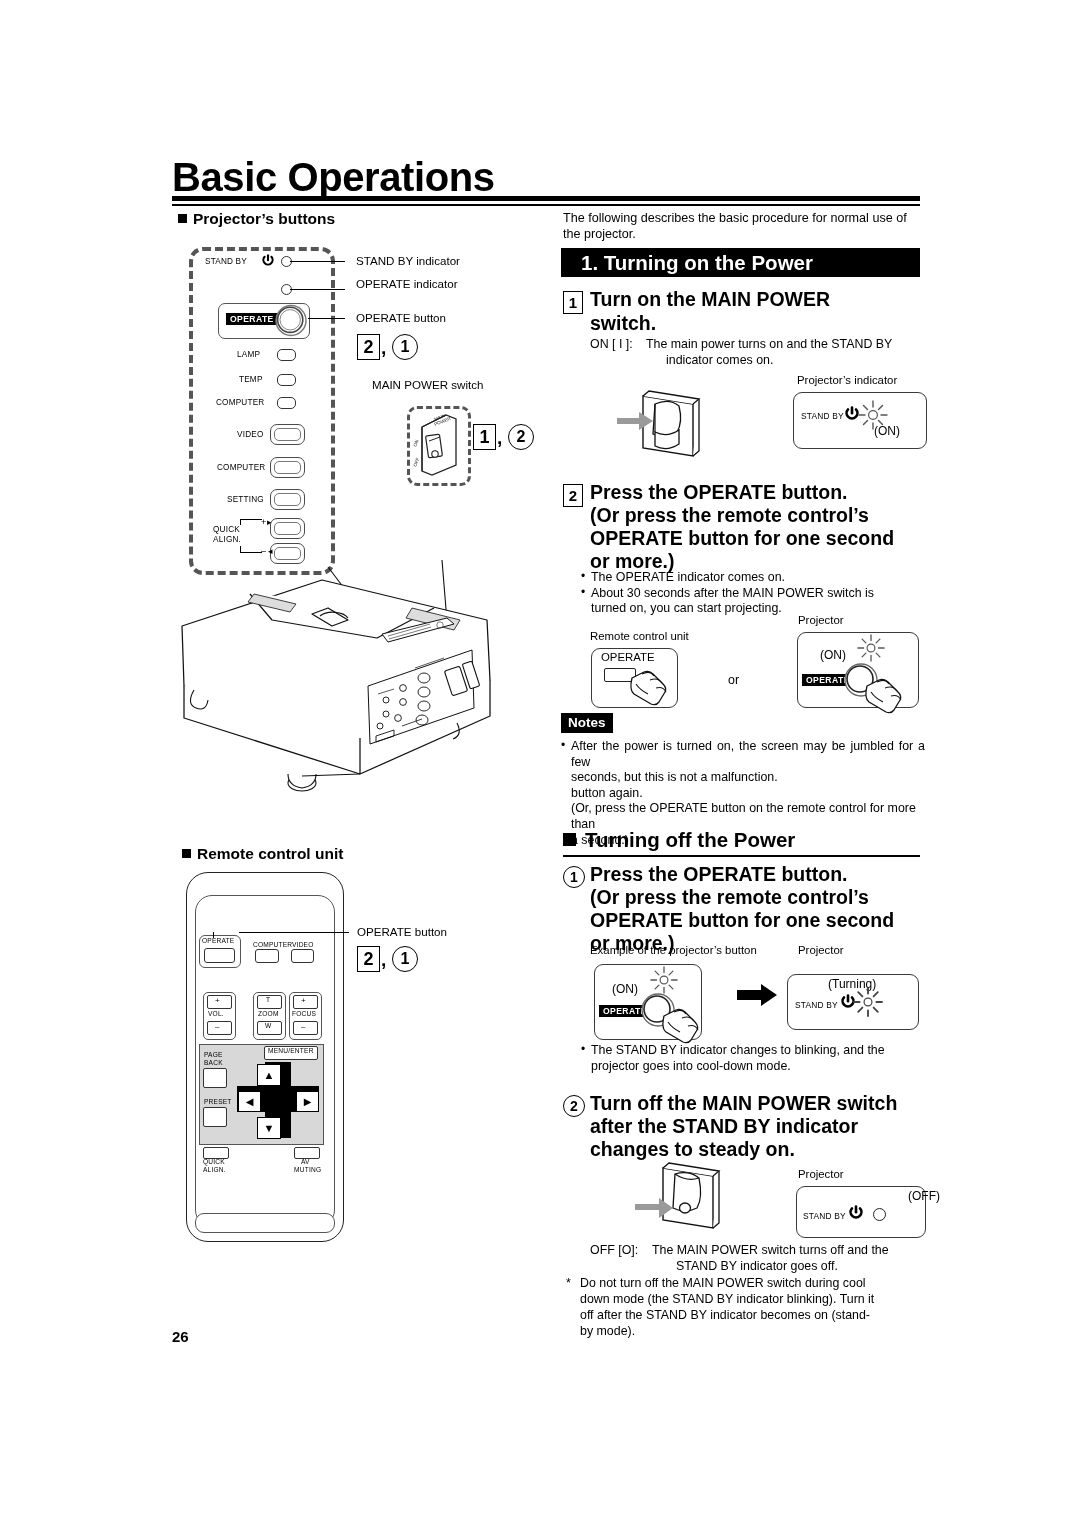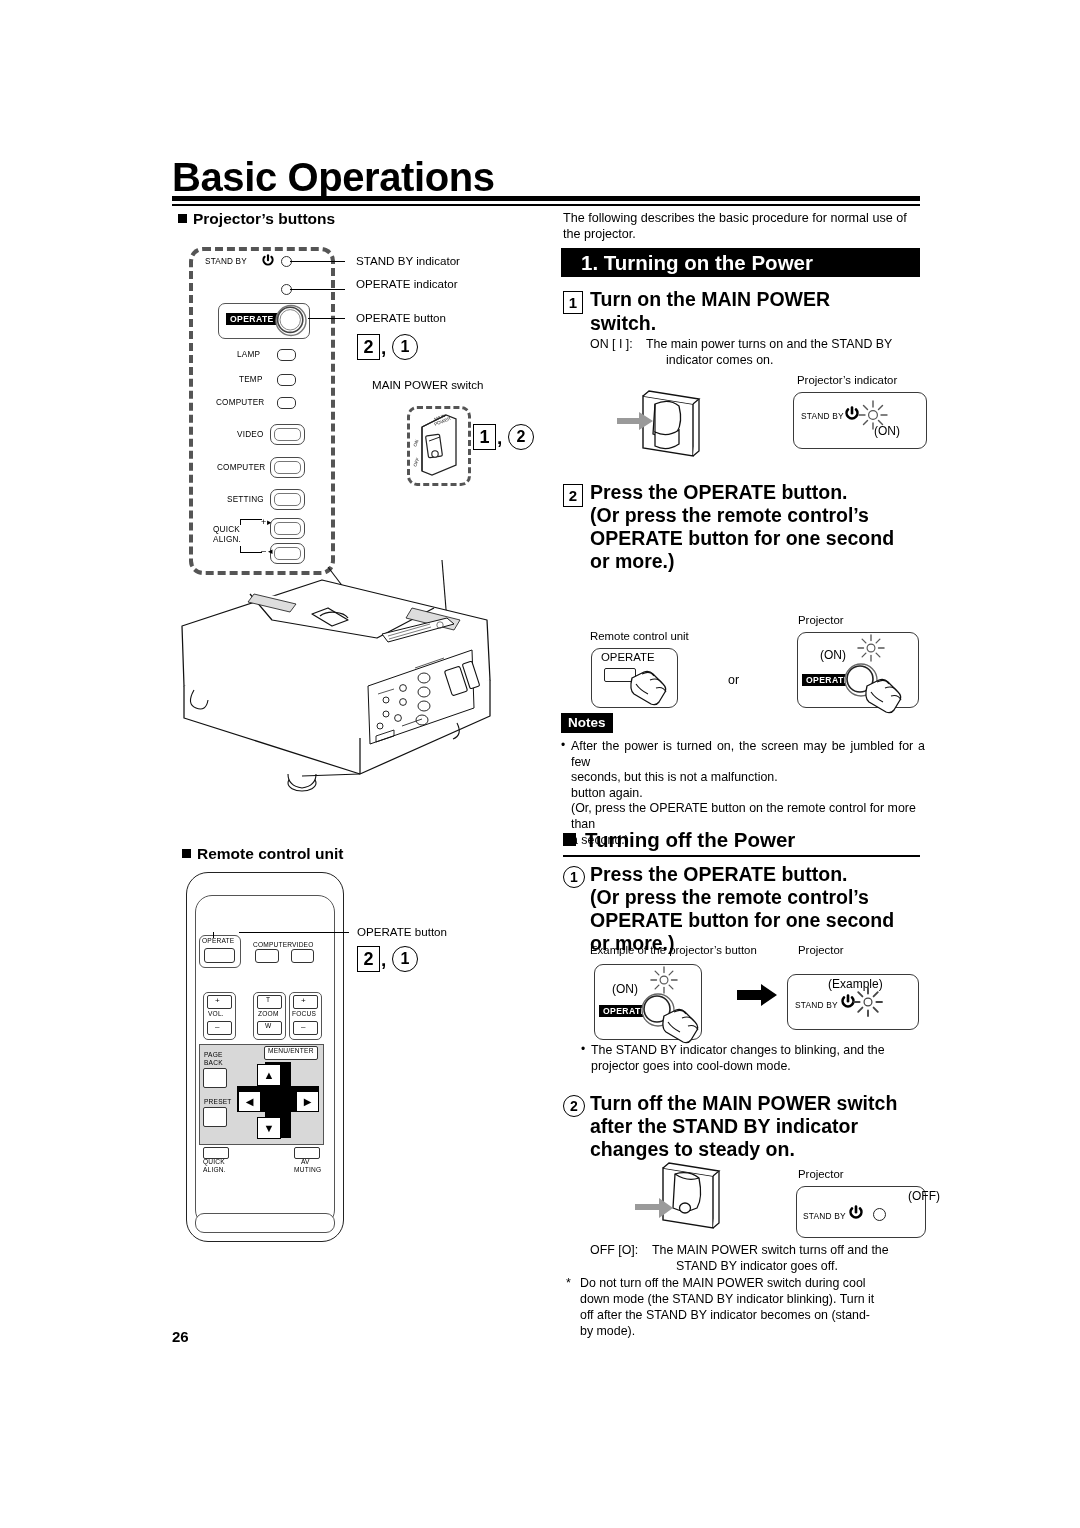--- a/index.html
+++ b/index.html
@@ -350,20 +350,25 @@
       <path d="M12 30 L34 30 L34 24 L48 33 L34 42 L34 36 L12 36 Z" fill="#9a9a9a"></path>
     </svg>
   </div>
 
   <div class="numbox" style="left:563px;top:484px;width:18px;height:21px;font-size:15px;">2</div>
   <div class="step-h" style="left:590px;top:480px;">Press the OPERATE button.</div>
   <div class="step-h" style="left:590px;top:503px;">(Or press the remote control’s</div>
   <div class="step-h" style="left:590px;top:526px;">OPERATE button for one second</div>
   <div class="step-h" style="left:590px;top:549px;">or more.)</div>
 
+  <div class="bullets" style="left:580px;top:570px;width:345px;">
+    <div>The OPERATE indicator comes on.</div>
+    <div style="text-align:justify;">About 30 seconds after the MAIN POWER switch is</div>
+    <div class="nob">turned on, you can start projecting.</div>
+  </div>
 
   <div class="lbl" style="left:798px;top:614px;font-size:11.4px;">Projector</div>
   <div class="lbl" style="left:590px;top:630px;font-size:11.4px;">Remote control unit</div>
 
   <div class="rbox" style="left:591px;top:648px;width:85px;height:58px;"></div>
   <div class="lbl" style="left:601px;top:651px;font-size:11.4px;">OPERATE</div>
   <div class="rbox" style="left:604px;top:668px;width:30px;height:12px;border-radius:2px;border-color:#222;border-width:1.2px;"></div>
   <div style="position:absolute;left:628px;top:662px;">
     <svg width="46" height="44" viewBox="0 0 46 44">
       <path d="M4 16 L16 10 q5 -2 9 2 l10 10 q4 4 2 8 l-6 10 q-3 4 -8 2 L6 32 q-5 -4 -2 -16 Z" fill="#fff" stroke="#111" stroke-width="1.3"></path>
@@ -466,21 +471,21 @@
     </svg>
   </div>
 
   <div style="position:absolute;left:737px;top:984px;">
     <svg width="40" height="22" viewBox="0 0 40 22">
         <path d="M0 6 L24 6 L24 0 L40 11 L24 22 L24 16 L0 16 Z" fill="#000"></path>
       </svg>
   </div>
 
   <div class="rbox" style="left:787px;top:974px;width:130px;height:54px;"></div>
-  <div class="lbl" style="left:828px;top:977px;font-size:12px;">(Example)</div>
+  <div class="lbl" style="left:828px;top:977px;font-size:12px;">(Turning)</div>
   <div class="tiny" style="left:795px;top:1000px;font-size:8.4px;">STAND BY</div>
   <div style="position:absolute;left:841px;top:994px;">
     <svg width="14" height="15" viewBox="0 0 14 15">
         <path d="M7 1.6 L7 7.2" stroke="#000" stroke-width="2.6" stroke-linecap="round"></path>
         <path d="M3 3.4 A5.4 5.4 0 1 0 11 3.4" stroke="#000" stroke-width="2.6" fill="none" stroke-linecap="round"></path>
       </svg>
   </div>
   <div class="burst" style="left:854px;top:988px;">
     <svg width="28" height="28" viewBox="0 0 30 30">
       <circle cx="15" cy="15" r="4.2" fill="#fff" stroke="#444" stroke-width="1.3"></circle>

